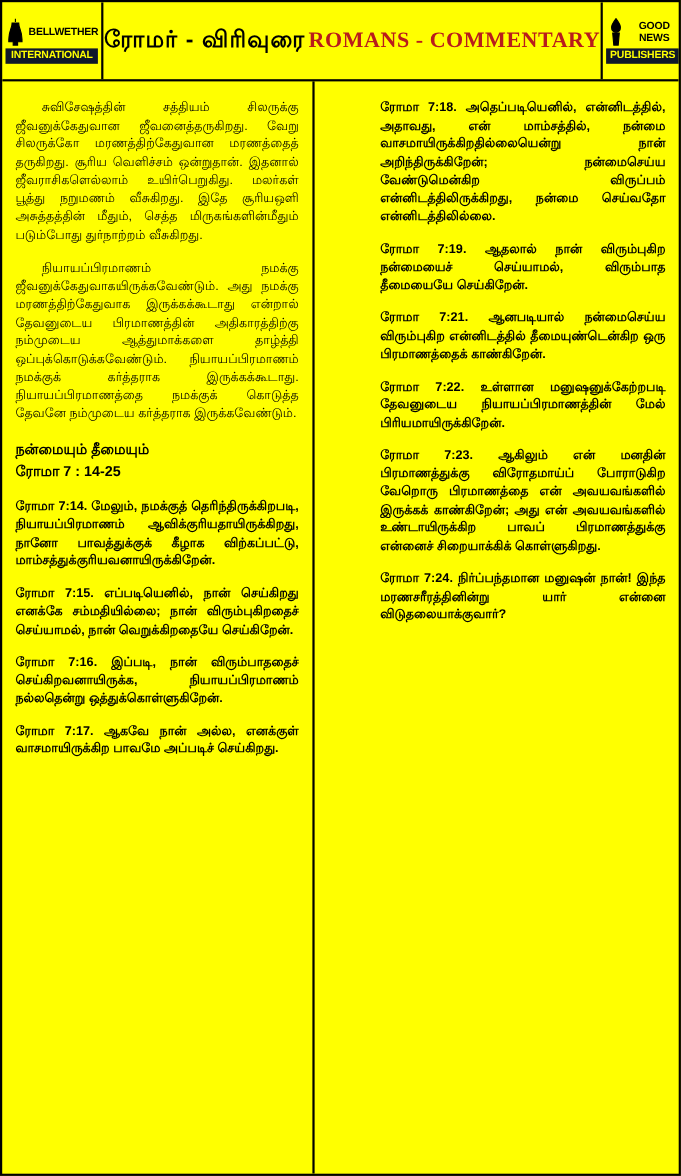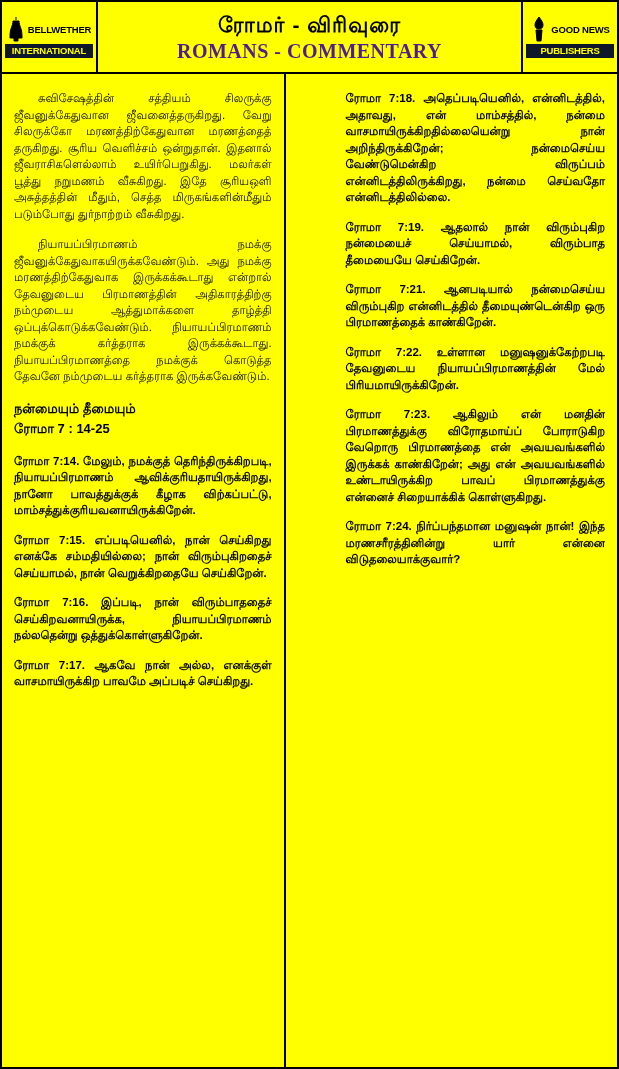--- a/index.html
+++ b/index.html
@@ -72,38 +72,38 @@
     padding: 1px 4px;
     text-align: center;
     letter-spacing: -0.2px;
     margin-top: 2px;
     width: 100%;
     box-sizing: border-box;
   }
   .title-box {
     flex: 1 1 auto;
     display: flex;
-    flex-direction: column;
+    flex-direction: row;
     align-items: center;
     justify-content: center;
     gap: 3px;
   }
   .title-ta {
     font-size: 21px;
     font-weight: bold;
     color: #000000;
     letter-spacing: 1px;
     line-height: 24px;
     white-space: nowrap;
   }
   .title-en {
     font-family: "Liberation Serif", serif;
     font-size: 20px;
     font-weight: bold;
-    color: #4c1d95;
+    color: #b91c1c;
     letter-spacing: 0.5px;
     line-height: 22px;
     white-space: nowrap;
     text-align: center;
   }
   
   .columns {
     display: flex;
     height: calc(100% - 72px);
     box-sizing: border-box;

